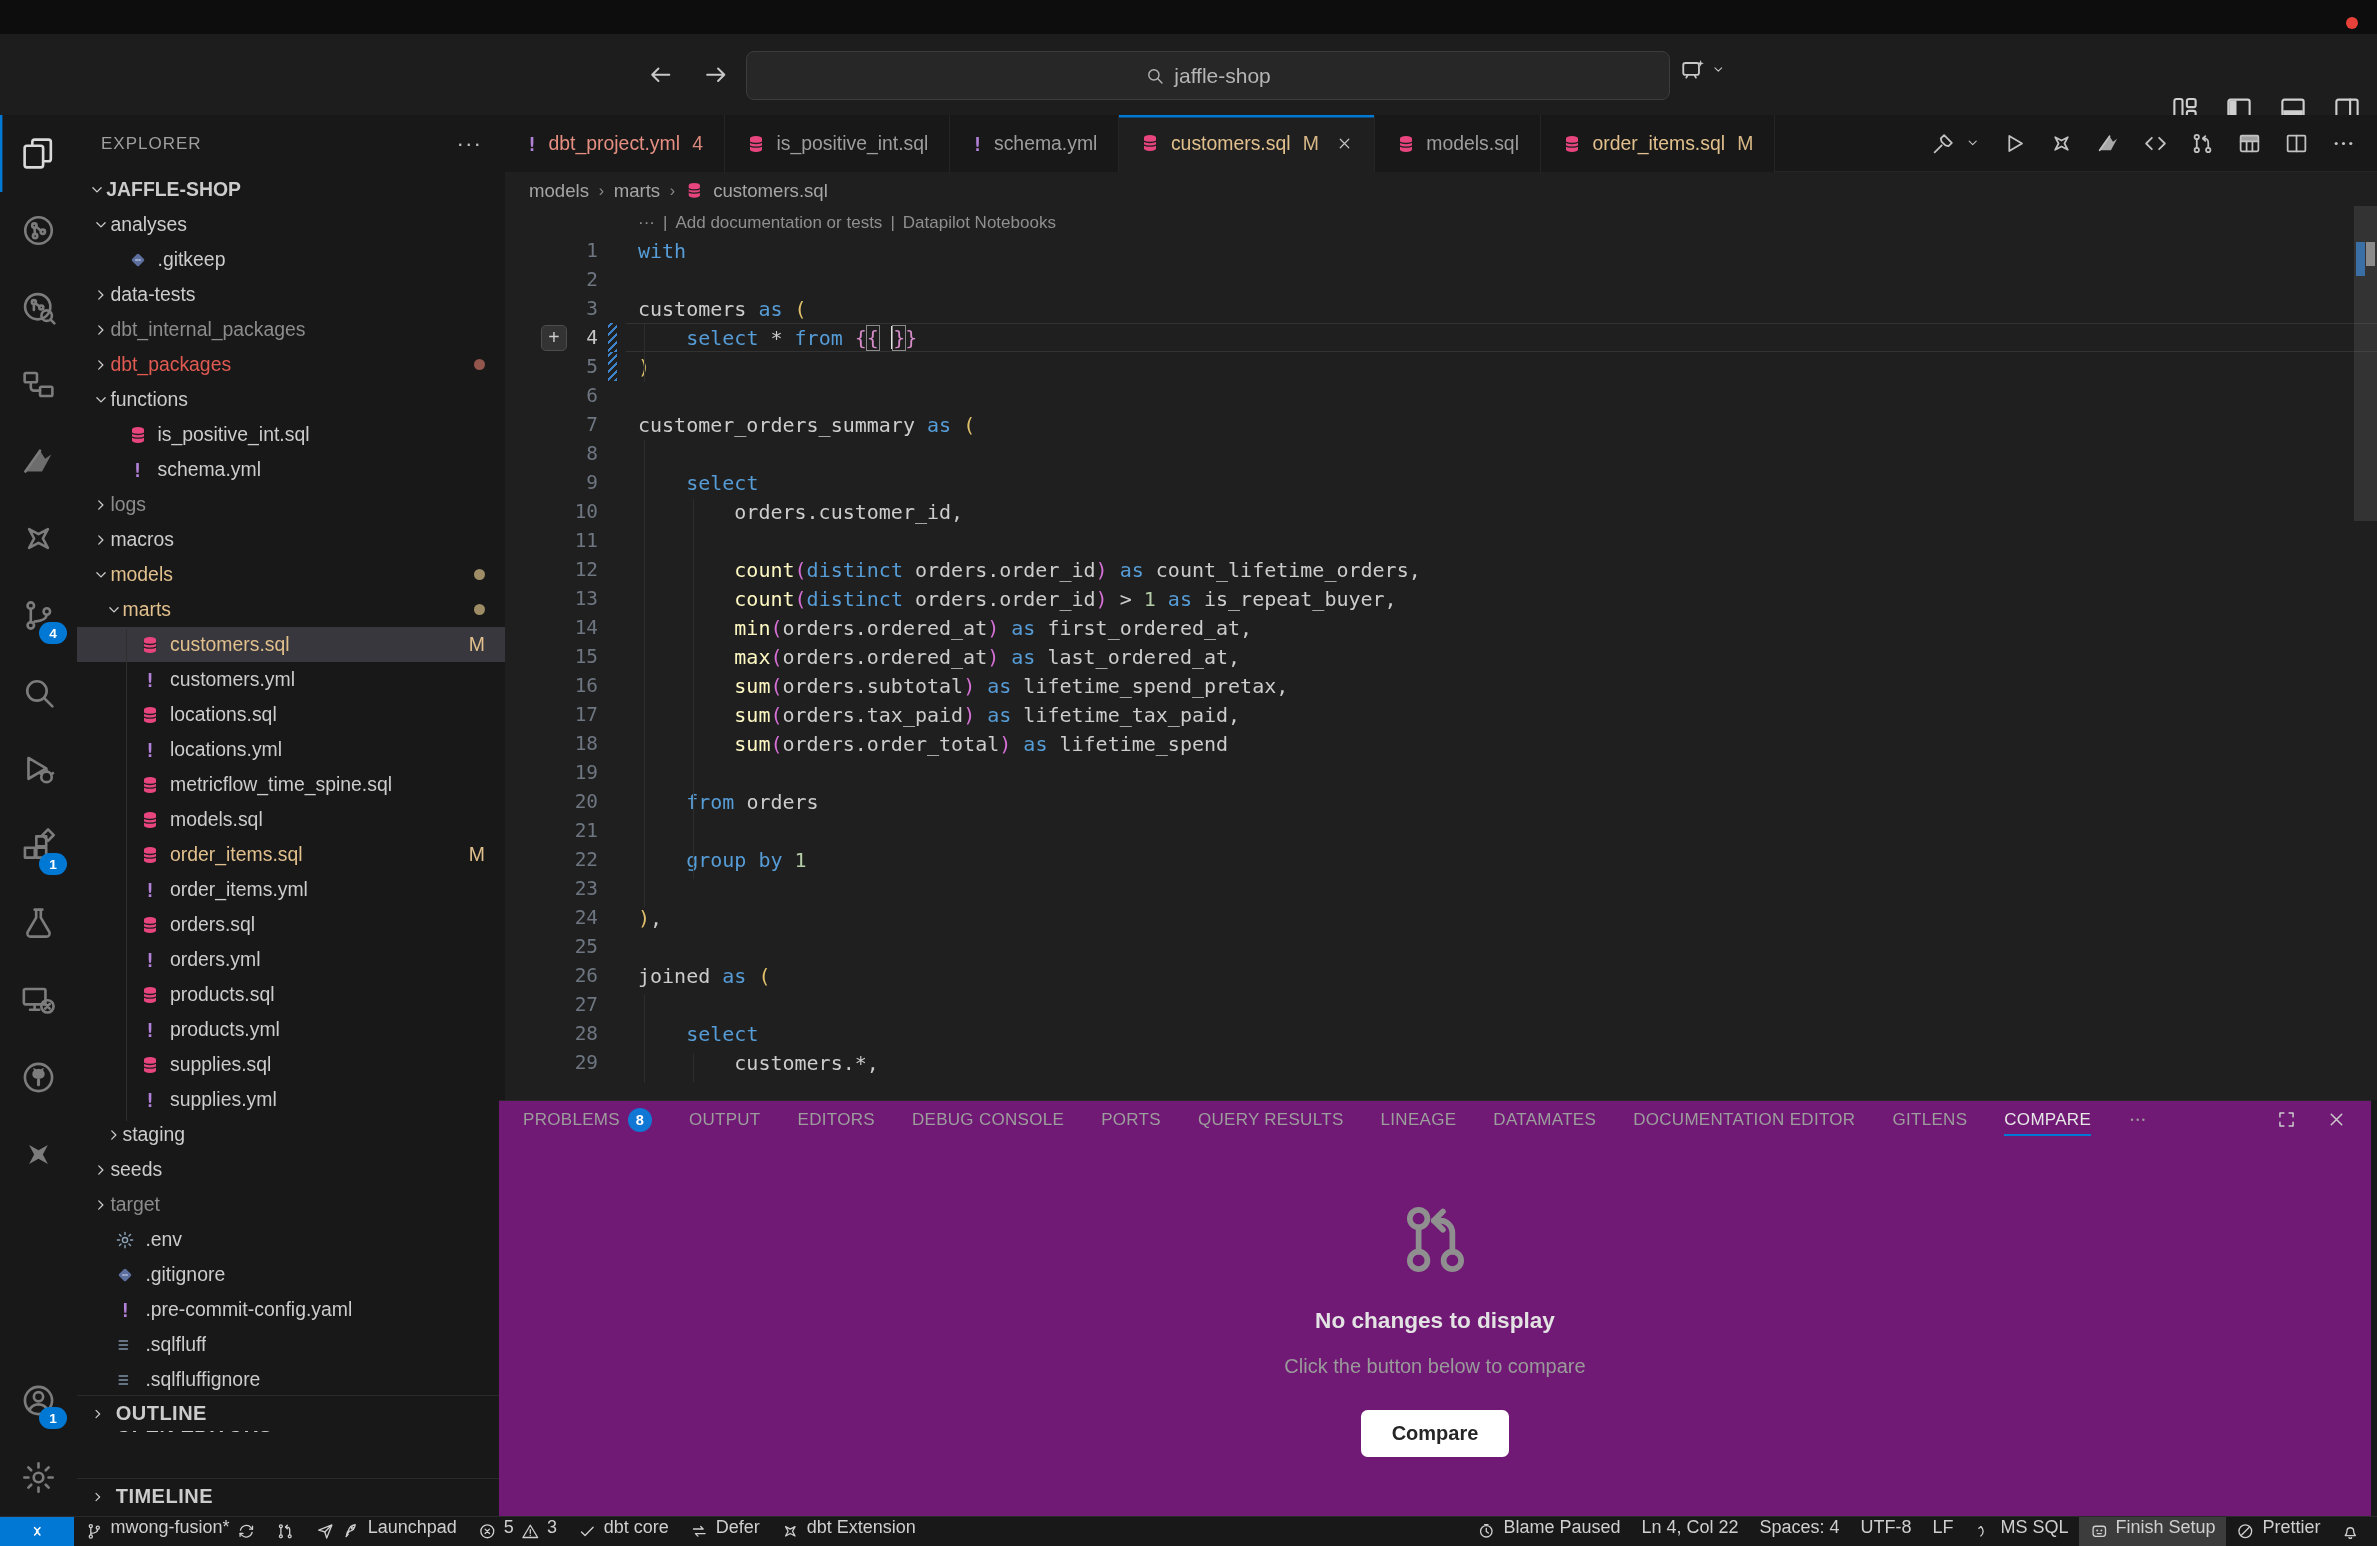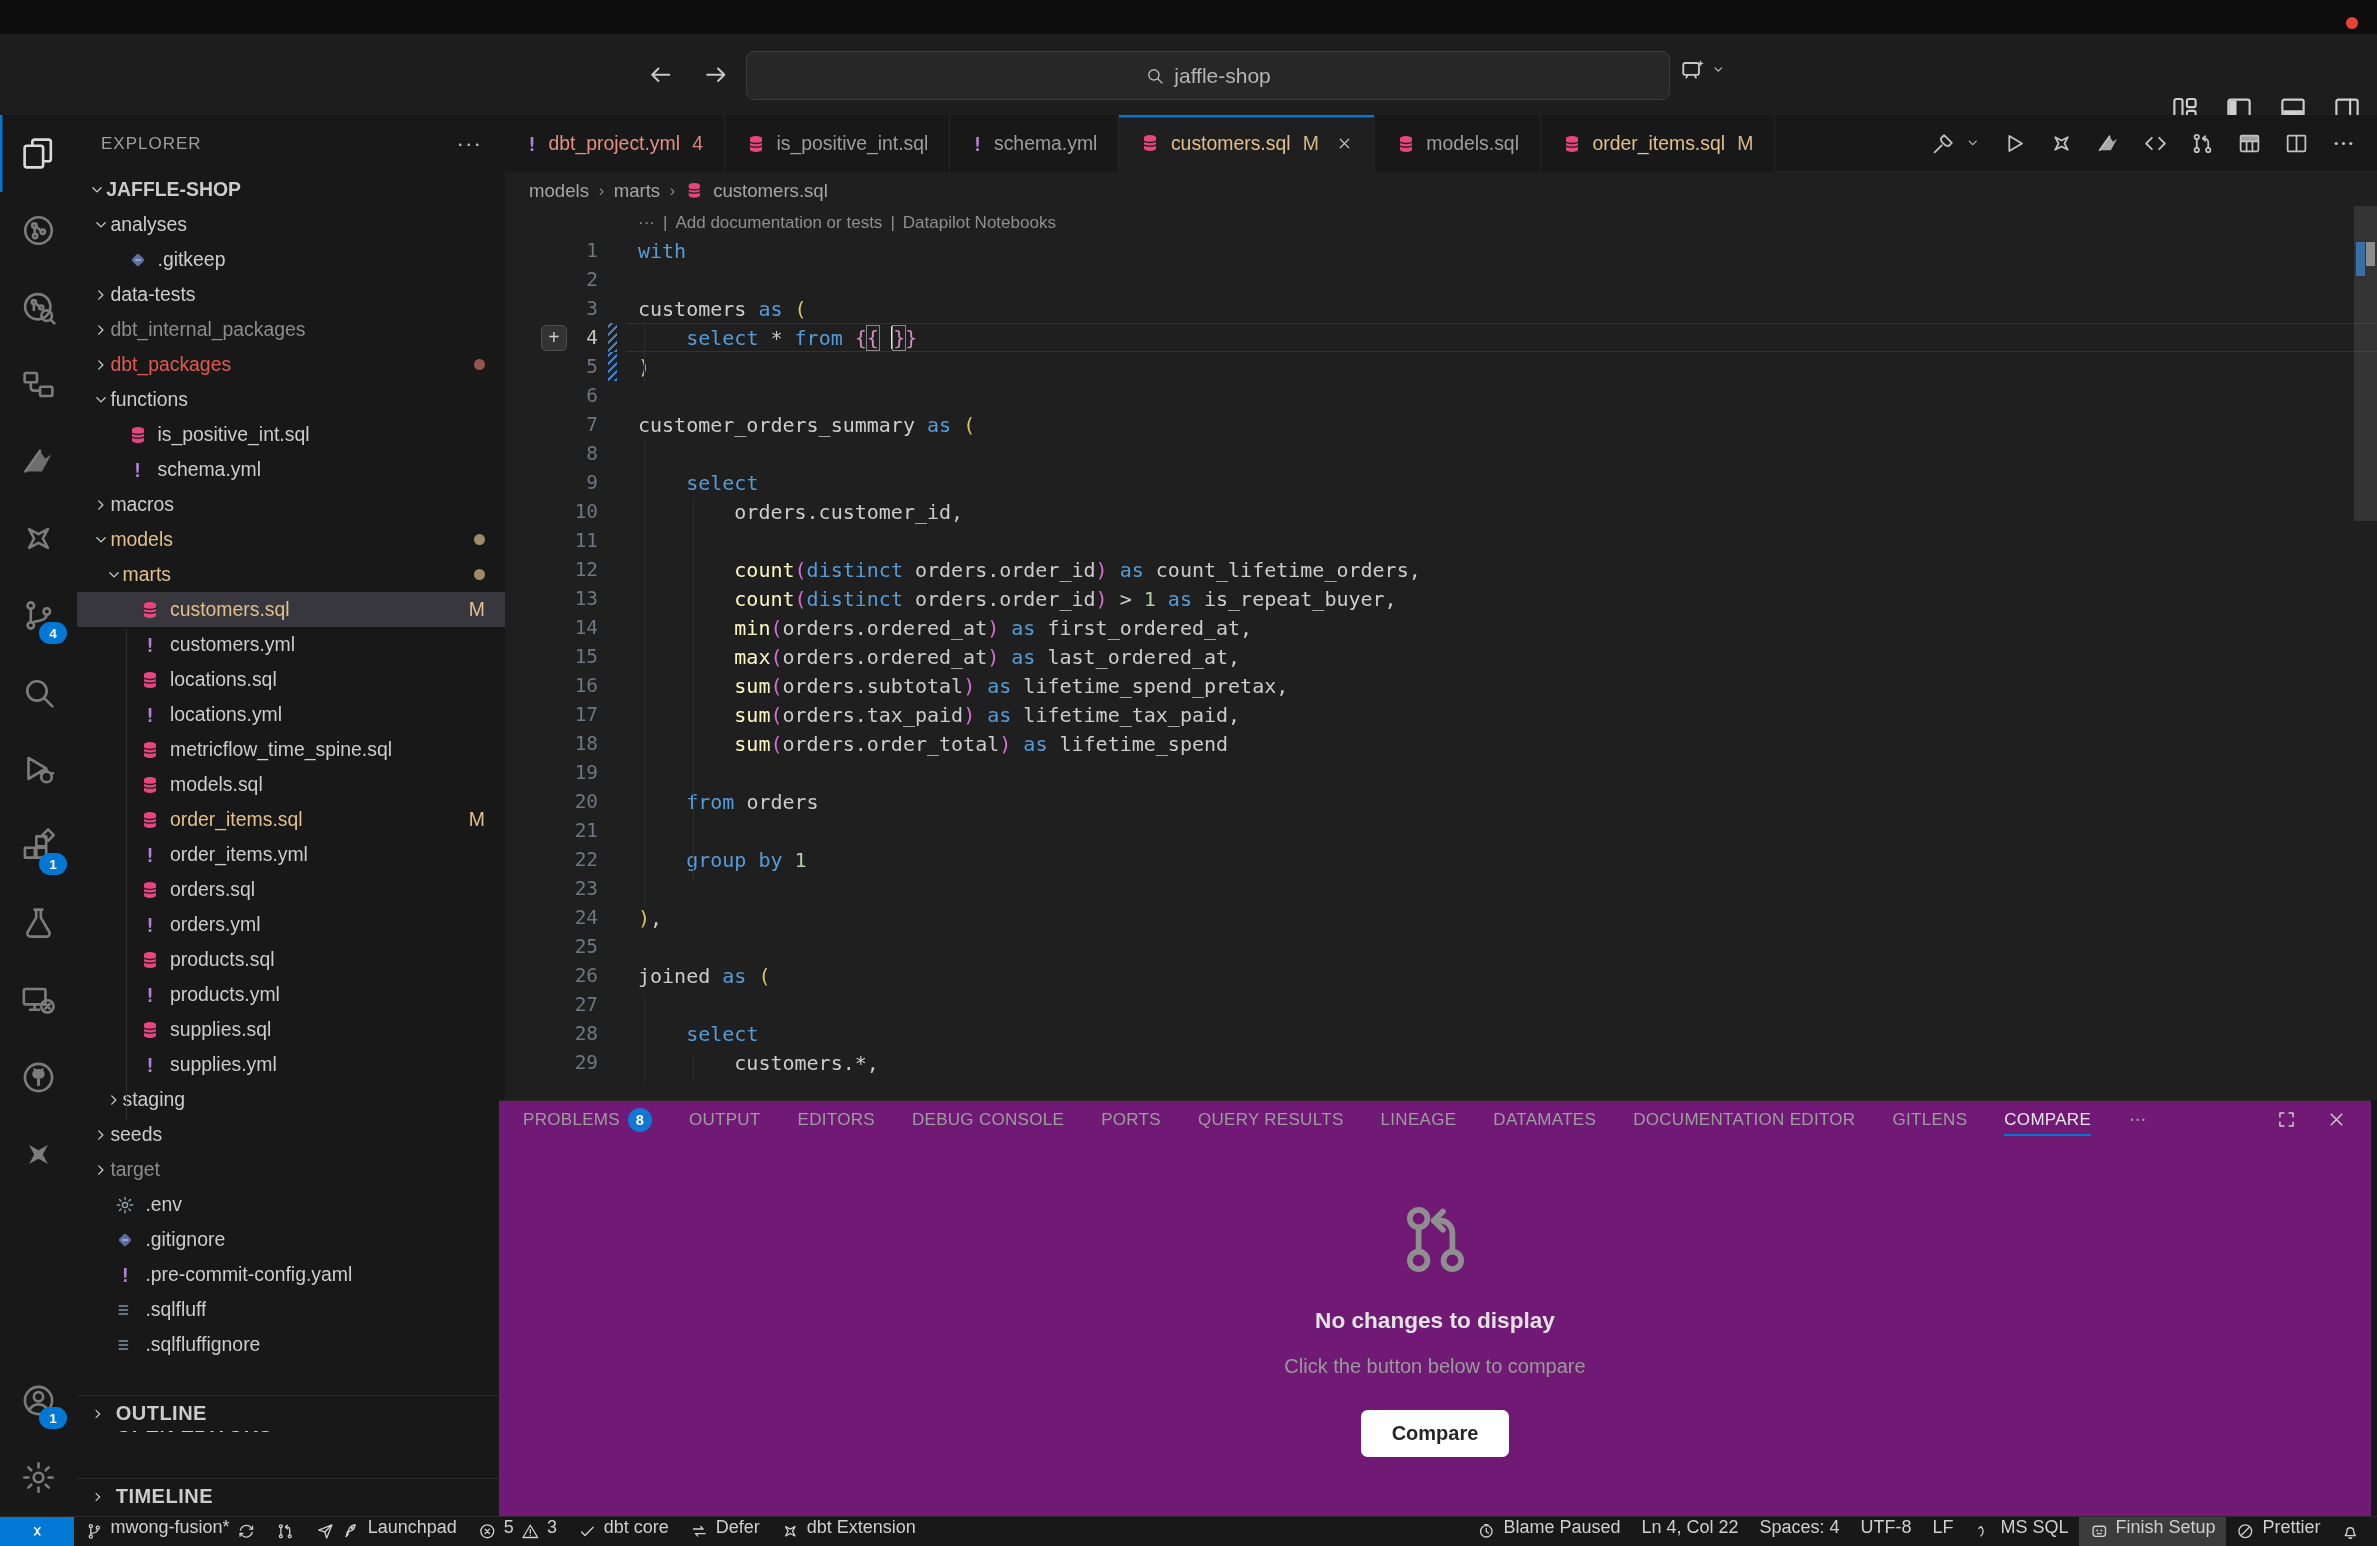--- a/index.html
+++ b/index.html
@@ -431,20 +431,28 @@
           <span style="width: 21px; flex: 0 0 auto;"></span>
           <span class="ficon exl">!</span>
           <span class="lbl c-def">schema.yml</span>
         </div>
         <div class="trow" style="padding-left: 15.4px;">
           <span class="ic" style="font-size: 18px;">
             <svg viewBox="0 0 24 24" fill="none" stroke="currentColor" stroke-width="1.7" stroke-linecap="round" stroke-linejoin="round">
               <path d="M9 6.5l5.5 5.5L9 17.5"></path>
             </svg>
           </span>
+          <span class="lbl c-dim">logs</span>
+        </div>
+        <div class="trow" style="padding-left: 15.4px;">
+          <span class="ic" style="font-size: 18px;">
+            <svg viewBox="0 0 24 24" fill="none" stroke="currentColor" stroke-width="1.7" stroke-linecap="round" stroke-linejoin="round">
+              <path d="M9 6.5l5.5 5.5L9 17.5"></path>
+            </svg>
+          </span>
           <span class="lbl c-def">macros</span>
         </div>
         <div class="trow" style="padding-left: 15.4px;">
           <span class="ic" style="font-size: 18px;">
             <svg viewBox="0 0 24 24" fill="none" stroke="currentColor" stroke-width="1.7" stroke-linecap="round" stroke-linejoin="round">
               <path d="M6.5 9l5.5 5.5L17.5 9"></path>
             </svg>
           </span>
           <span class="lbl c-mod">models</span>
           <span class="right">

